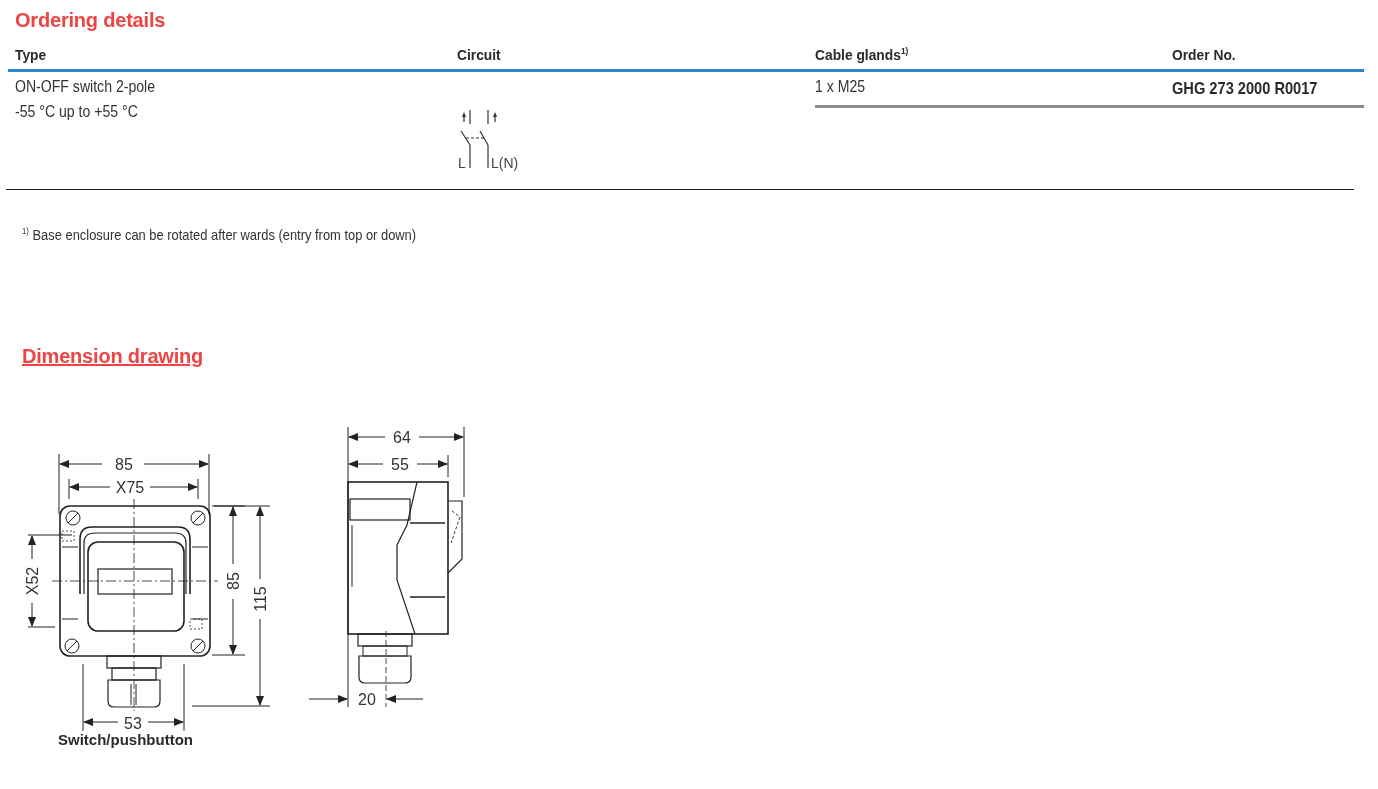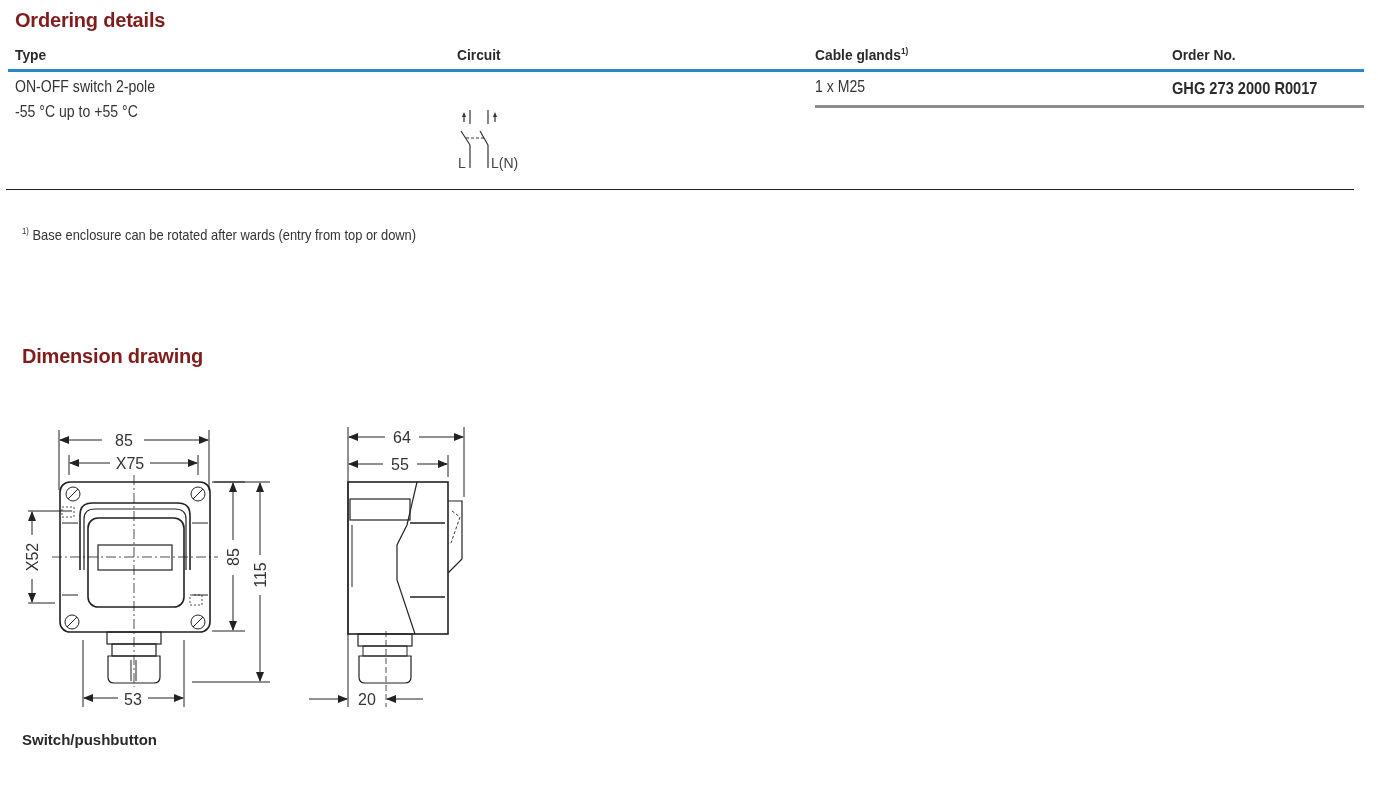--- a/index.html
+++ b/index.html
@@ -1,27 +1,27 @@
 <!DOCTYPE html>
 <html><head>
 <meta charset="utf-8">
 <style>
   html, body { margin:0; padding:0; background:#ffffff; }
   body { width:1378px; height:789px; position:relative; overflow:hidden; font-family:"Liberation Sans", sans-serif; color:#222; }
   .abs { position:absolute; }
-  .h-blue { color:#7f1d1d; font-weight:bold; font-size:20px; letter-spacing:-0.2px; }
+  .h-blue { color:#ef4444; font-weight:bold; font-size:20px; letter-spacing:-0.2px; }
   .th { font-weight:bold; font-size:15px; color:#2a2a2a; transform:scaleX(0.92); transform-origin:left; white-space:nowrap; }
   .td { font-size:16px; color:#333; transform:scaleX(0.88); transform-origin:left; white-space:nowrap; }
   .td-bold { font-size:17px; font-weight:bold; color:#2a2a2a; transform:scaleX(0.86); transform-origin:left; white-space:nowrap; }
   .sup { font-size:9px; vertical-align:super; }
   .rule-blue { background:#2a86c8; height:3px; }
   .rule-gray { background:#8c8c8c; height:3px; }
   .rule-black { background:#222; height:1px; }
   .footnote { font-size:15px; color:#333; transform:scaleX(0.86); transform-origin:left; white-space:nowrap; }
-  .caption { font-size:15px; font-weight:bold; color:#2a2a2a; white-space:nowrap; }
+  .caption { font-size:15px; font-weight:bold; color:#2a2a2a; white-space:nowrap;margin-left:36px; }
   svg text { font-family:"Liberation Sans", sans-serif; }
 </style>
 </head>
 <body>
 
 <div class="abs h-blue" style="left:15px;top:9px;">Ordering details</div>
 
 <div class="abs th" style="left:15px;top:46px;">Type</div>
 <div class="abs th" style="left:457px;top:46px;">Circuit</div>
 <div class="abs th" style="left:815px;top:46px;"><span>Cable glands</span><span class="sup">1)</span></div>
@@ -59,23 +59,23 @@
 </div>
 
 <div class="abs td" style="left:815px;top:78px;">1 x M25</div>
 <div class="abs td-bold" style="left:1172px;top:79px;">GHG 273 2000 R0017</div>
 <div class="abs rule-gray" style="left:815px;top:105px;width:549px;"></div>
 
 <div class="abs rule-black" style="left:6px;top:189px;width:1348px;"></div>
 
 <div class="abs footnote" style="left:22px;top:226px;"><span class="sup">1)</span> <span>Base enclosure can be rotated after wards (entry from top or down)</span></div>
 
-<div class="abs h-blue" style="left:22px;top:345px;">Dimension drawing</div>
-
-<div class="abs" style="left:0px;top:415px;width:300px;height:300px;text-decoration:underline;">
+<div class="abs h-blue" style="left:22px;top:345px;text-decoration:underline;">Dimension drawing</div>
+
+<div class="abs" style="left:0px;top:439px;width:300px;height:300px;text-decoration:underline;">
   <svg width="300" height="300" viewBox="0 0 300 300">
     <defs>
       <marker id="ar" markerWidth="10" markerHeight="8" refX="9" refY="4" orient="auto" markerUnits="userSpaceOnUse">
         <polygon points="0,0 10,4 0,8" fill="#222"></polygon>
       </marker>
     </defs>
     <g stroke="#222" stroke-width="1" fill="none">
 
       <line x1="59" y1="15" x2="59" y2="75"></line>
       <line x1="209" y1="15" x2="209" y2="75"></line>

